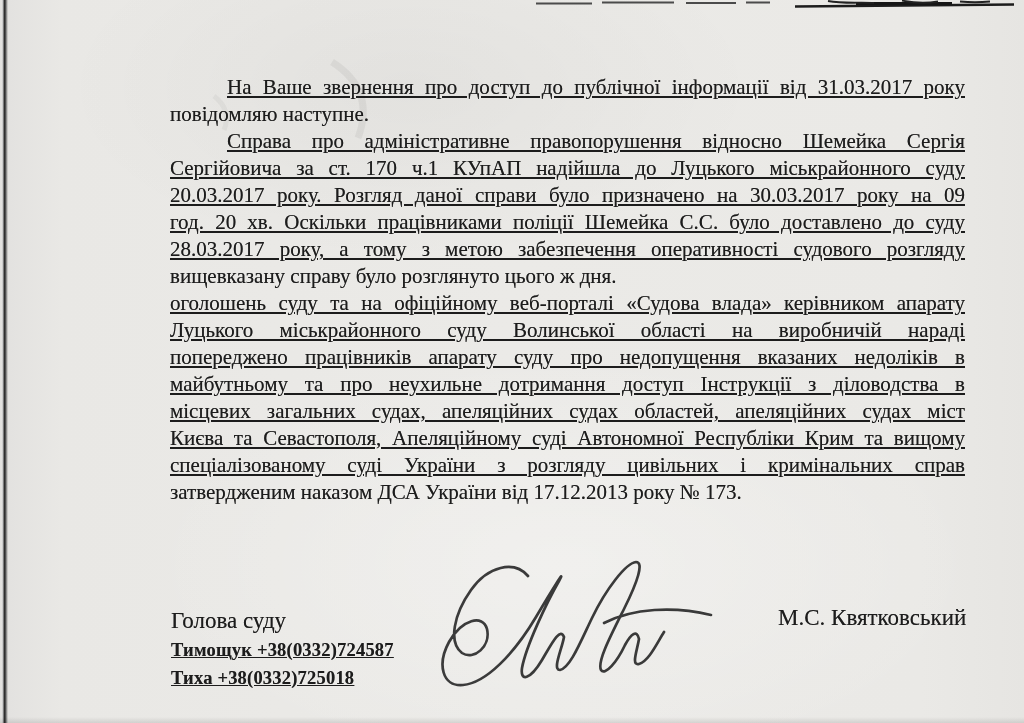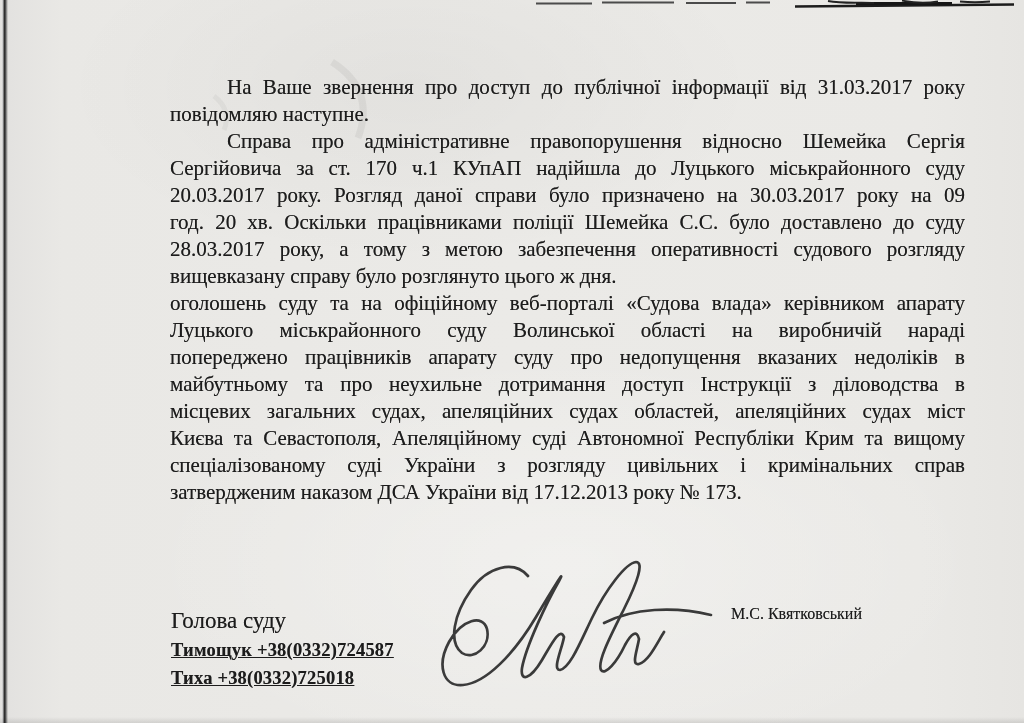--- a/index.html
+++ b/index.html
@@ -25,35 +25,35 @@
   }
   .top-fragment{position:absolute;left:0;top:0;width:1024px;height:12px;}
   .smudges{position:absolute;left:0;top:0;width:1024px;height:723px;pointer-events:none;}
 
   .text-block{
     position:absolute;left:170px;top:74px;width:795px;
     font-size:21px;line-height:27px;
     text-shadow:0 0 0.5px rgba(10,10,10,0.55);
   }
   .line{height:27px;white-space:nowrap;}
-  .line.j{text-align:justify;text-align-last:justify;white-space:normal;}
+  .line.j{text-align:justify;text-align-last:justify;white-space:normal;text-decoration:underline;}
   .line.ind{text-indent:57px;}
 
   .signoff-title{
     position:absolute;left:171px;top:607px;font-size:23px;line-height:28px;
     text-shadow:0 0 0.5px rgba(10,10,10,0.5);
   }
   .contact-line{
     position:absolute;left:171px;font-size:18.5px;font-weight:700;line-height:24px;
     letter-spacing:0.2px;text-shadow:0 0 0.4px rgba(10,10,10,0.45);
   }
   .contact-1{top:638px;text-decoration:underline;}
   .contact-2{top:666px;text-decoration:underline;}
   .signer-name{
-    position:absolute;left:731px;top:605px;font-size:16px;
+    position:absolute;left:778px;top:605px;font-size:23px;
     text-shadow:0 0 0.5px rgba(10,10,10,0.5);
   }
   .signature{position:absolute;left:428px;top:556px;width:300px;height:150px;}
 </style>
 </head>
 <body>
 
 <div class="page">
 
   <svg class="top-fragment" viewBox="0 0 1024 12" xmlns="http://www.w3.org/2000/svg">

